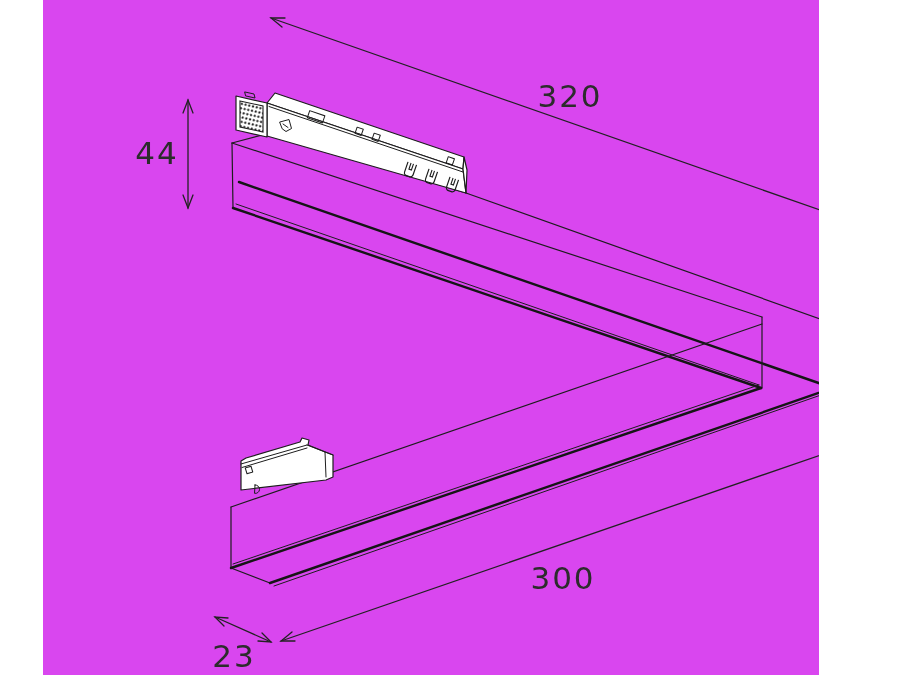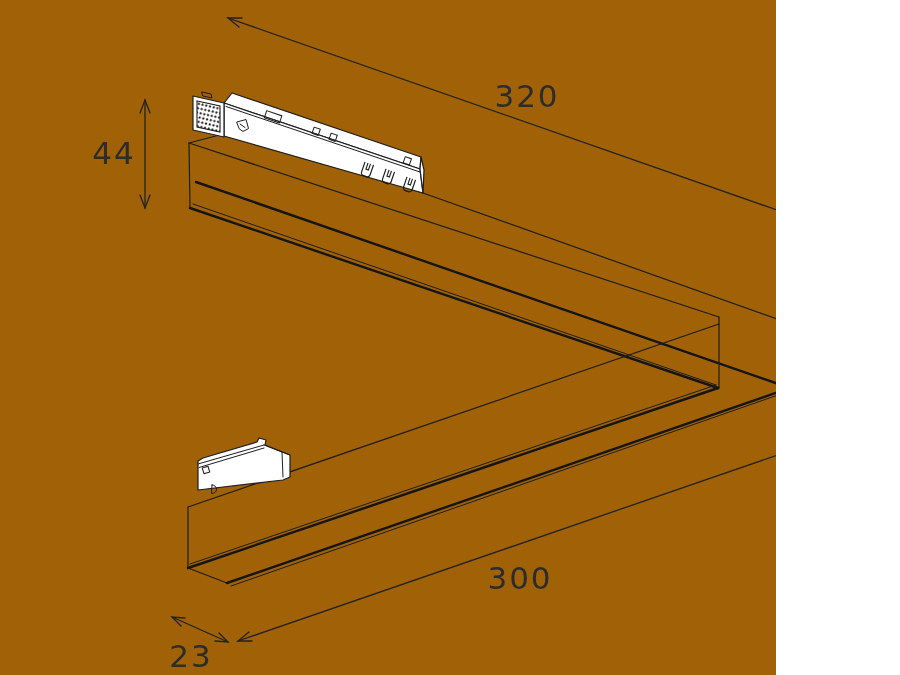--- a/index.html
+++ b/index.html
@@ -1,17 +1,17 @@
 <!DOCTYPE html>
 <html><head>
 <meta charset="utf-8">
 <style>
   html,body{margin:0;padding:0;background:#fff;}
-  #stage{position:relative;width:776px;height:675px;background:#a16207;overflow:hidden;
-         font-family:"DejaVu Sans","Liberation Sans",sans-serif;}
+  #stage{position:relative;width:776px;height:675px;background:#d946ef;overflow:hidden;
+         font-family:"DejaVu Sans","Liberation Sans",sans-serif;margin-left:43px;}
   svg{position:absolute;left:0;top:0;}
   .thin{fill:none;stroke:#1d1d1d;stroke-width:1.2;stroke-linecap:round;stroke-linejoin:round;}
   .hair{fill:none;stroke:#1d1d1d;stroke-width:1;stroke-linecap:round;stroke-linejoin:round;}
   .thick{fill:none;stroke:#151515;stroke-width:2.4;stroke-linecap:round;stroke-linejoin:round;}
   .face{fill:#ffffff;stroke:#1d1d1d;stroke-width:1.2;stroke-linejoin:round;}
   .dim{fill:none;stroke:#222222;stroke-width:1.3;stroke-linecap:round;}
   .dimtext{fill:#2c2c2c;font-size:31px;letter-spacing:2px;text-anchor:middle;}
 </style>
 </head>
 <body>

